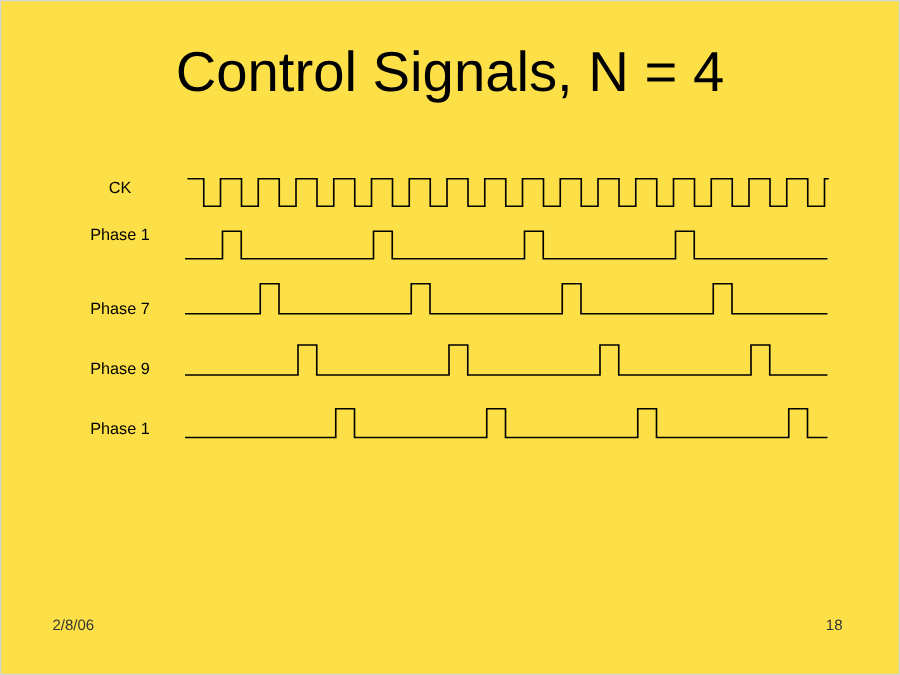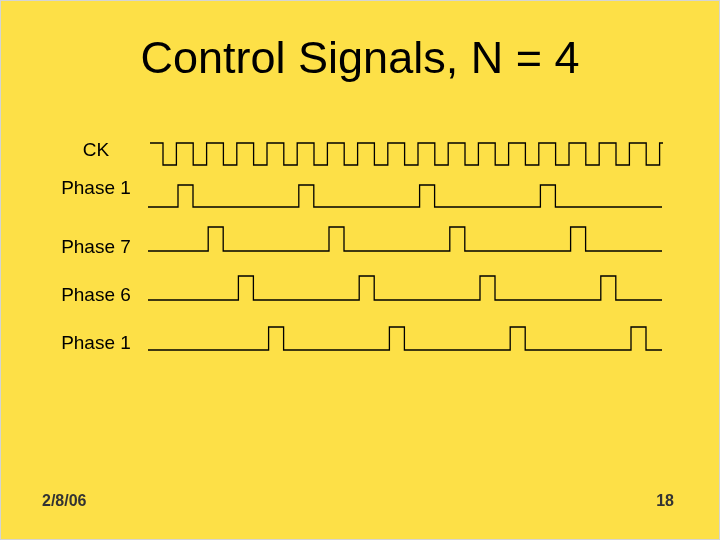--- a/index.html
+++ b/index.html
@@ -24,21 +24,21 @@
     line-height: 52px;
     font-weight: normal;
     letter-spacing: 0px;
     color: #000;
   }
   .signal-label {
     position: absolute;
     left: 40px;
     width: 112px;
     text-align: center;
-    font-size: 19px;
+    font-size: 13px;
     line-height: 20px;
     color: #000;
     white-space: nowrap;
   }
   .row-ck { top: 140px; }
   .row-p1 { top: 178px; }
   .row-p2 { top: 237px; }
   .row-p3 { top: 285px; }
   .row-p4 { top: 333px; }
   .waves {
@@ -49,40 +49,39 @@
   .waves path {
     fill: none;
     stroke: #000;
     stroke-width: 1.3px;
     stroke-linejoin: miter;
     stroke-linecap: butt;
   }
   .footer-item {
     position: absolute;
     top: 494px;
-    font-size: 16px;
+    font-size: 12px;
     line-height: 13px;
     color: #333;
-    font-weight: bold;
   }
   .footer-date { left: 42px; }
   .footer-center { left: 0; width: 100%; text-align: center; }
   .footer-page { right: 46px; }
 </style>
 </head>
 <body>
 
 <div class="slide" style="background: #fde047;">
 
   <h1 class="title">Control Signals, N = 4</h1>
 
   <div class="signal-label row-ck">CK</div>
   <div class="signal-label row-p1">Phase 1</div>
   <div class="signal-label row-p2">Phase 7</div>
-  <div class="signal-label row-p3">Phase 6</div>
+  <div class="signal-label row-p3">Phase 9</div>
   <div class="signal-label row-p4">Phase 1</div>
 
   <svg class="waves" viewBox="0 0 720 540" xmlns="http://www.w3.org/2000/svg" aria-hidden="true">
     <path d="M 150 143 H 163 V 165 H 176.4 V 143 H 193.2 V 165 H 206.6 V 143 H 223.4 V 165 H 236.8 V 143 H 253.6 V 165 H 267 V 143 H 283.8 V 165 H 297.2 V 143 H 314 V 165 H 327.4 V 143 H 344.2 V 165 H 357.6 V 143 H 374.4 V 165 H 387.8 V 143 H 404.6 V 165 H 418 V 143 H 434.8 V 165 H 448.2 V 143 H 465 V 165 H 478.4 V 143 H 495.2 V 165 H 508.6 V 143 H 525.4 V 165 H 538.8 V 143 H 555.6 V 165 H 569 V 143 H 585.8 V 165 H 599.2 V 143 H 616 V 165 H 629.4 V 143 H 646.2 V 165 H 659.6 V 143 H 663" style="stroke: rgb(0, 0, 0);"></path>
     <path d="M 148 207 H 178 V 185 H 193 V 207 H 298.8 V 185 H 313.8 V 207 H 419.6 V 185 H 434.6 V 207 H 540.4 V 185 H 555.4 V 207 H 662" style="stroke: rgb(0, 0, 0);"></path>
     <path d="M 148 251 H 208.2 V 227 H 223.2 V 251 H 329 V 227 H 344 V 251 H 449.8 V 227 H 464.8 V 251 H 570.6 V 227 H 585.6 V 251 H 662" style="stroke: rgb(0, 0, 0);"></path>
     <path d="M 148 300 H 238.4 V 276 H 253.4 V 300 H 359.2 V 276 H 374.2 V 300 H 480 V 276 H 495 V 300 H 600.8 V 276 H 615.8 V 300 H 662" style="stroke: rgb(0, 0, 0);"></path>
     <path d="M 148 350 H 268.6 V 327 H 283.6 V 350 H 389.4 V 327 H 404.4 V 350 H 510.2 V 327 H 525.2 V 350 H 631 V 327 H 646 V 350 H 662" style="stroke: rgb(0, 0, 0);"></path>
   </svg>
 

